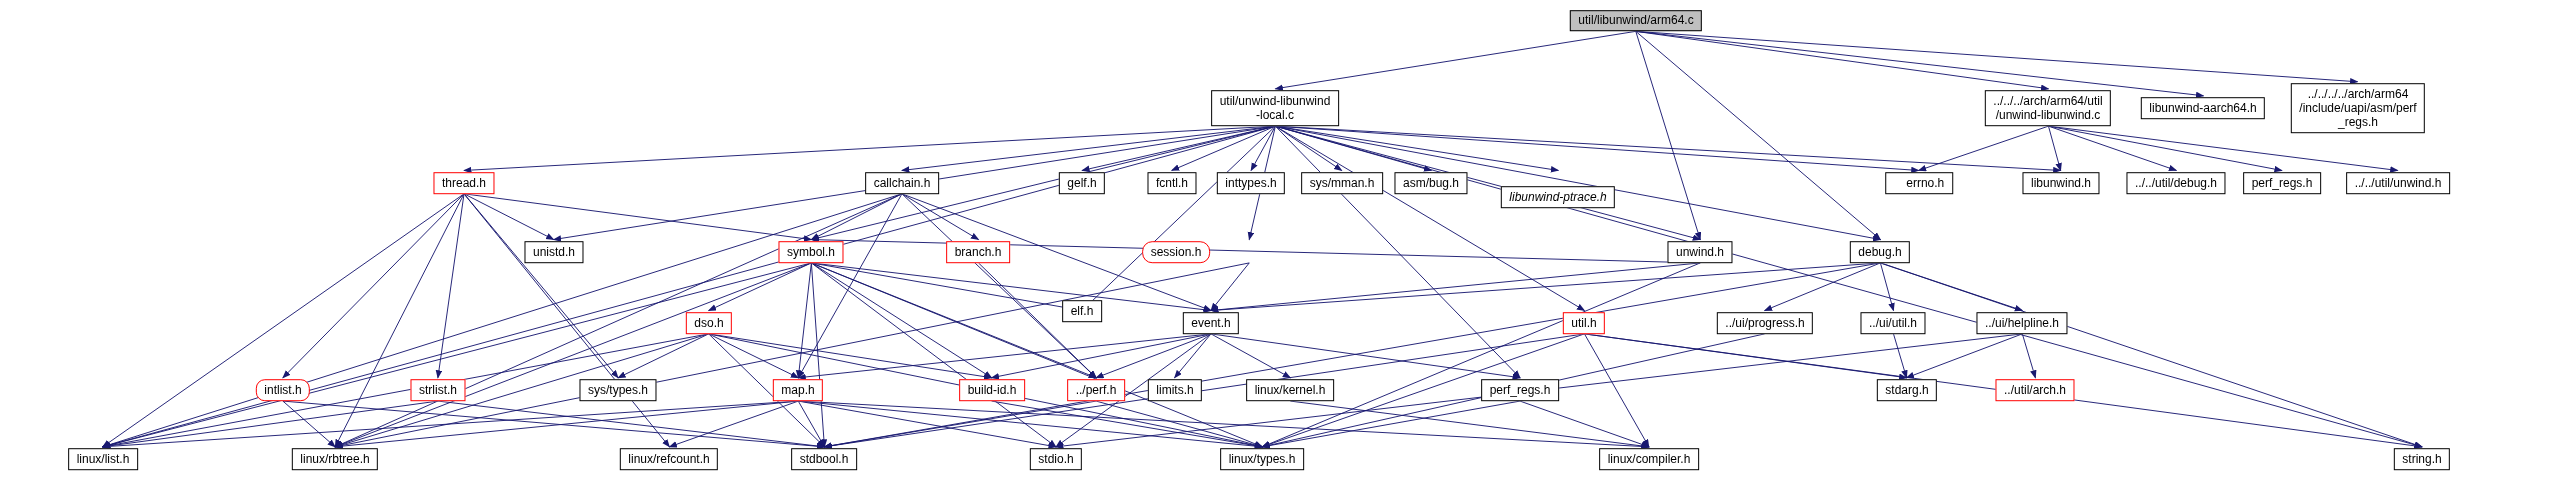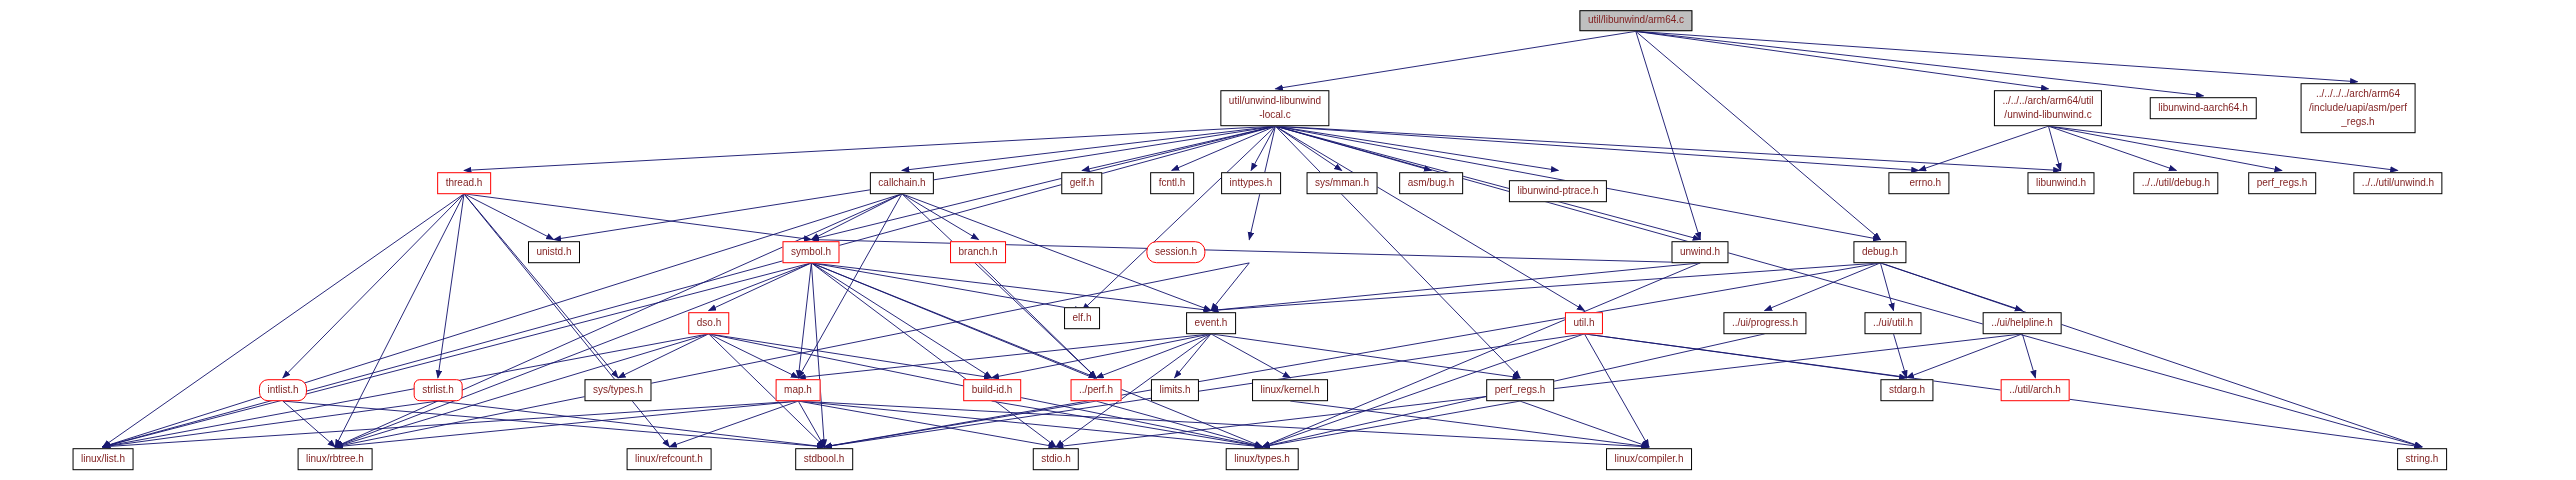--- a/index.html
+++ b/index.html
@@ -21,23 +21,23 @@
     width: 2576px;
     height: 481px;
     pointer-events: none;
   }
   .node {
     position: absolute;
     transform: translate(-50%, -50%);
     background: #ffffff;
     border: 0.9px solid #000000;
     padding: 2.8px 7.5px;
-    font-size: 10px;
+    font-size: 12px;
     line-height: 14px;
-    color: #7f1d1d;
+    color: #000000;
     text-align: center;
     white-space: pre-line;
     cursor: pointer;
     z-index: 2;
   }
   .node.truncated { border-color: #ff0000; }
   .node.root { background: #bfbfbf; }
 </style>
 </head>
 <body>
@@ -170,41 +170,41 @@
     <div class="node" style="left: 2358px; top: 108px;">../../../../arch/arm64
 /include/uapi/asm/perf
 _regs.h</div>
     <div class="node truncated" style="left: 464px; top: 183px; text-align: center;">thread.h</div>
     <div class="node" style="left: 902px; top: 183px;">callchain.h</div>
     <div class="node" style="left: 1082px; top: 183px;">gelf.h</div>
     <div class="node" style="left: 1172px; top: 183px;">fcntl.h</div>
     <div class="node" style="left: 1251px; top: 183px;">inttypes.h</div>
     <div class="node" style="left: 1342px; top: 183px;">sys/mman.h</div>
     <div class="node" style="left: 1431px; top: 183px;">asm/bug.h</div>
-    <div class="node" style="left: 1558px; top: 191px;">libunwind-ptrace.h</div>
+    <div class="node" style="left: 1558px; top: 197px; font-style: italic;">libunwind-ptrace.h</div>
     <div class="node" style="left: 1919px; top: 183px; padding-left: 20px;">errno.h</div>
     <div class="node" style="left: 2061px; top: 183px;">libunwind.h</div>
     <div class="node" style="left: 2176px; top: 183px;">../../util/debug.h</div>
     <div class="node" style="left: 2282px; top: 183px;">perf_regs.h</div>
     <div class="node" style="left: 2398px; top: 183px;">../../util/unwind.h</div>
     <div class="node" style="left: 554px; top: 252px;">unistd.h</div>
     <div class="node truncated" style="left: 811px; top: 252px;">symbol.h</div>
     <div class="node truncated" style="left: 978px; top: 252px;">branch.h</div>
     <div class="node truncated" style="left: 1176px; top: 252px; border-radius: 10px;">session.h</div>
     <div class="node" style="left: 1700px; top: 252px;">unwind.h</div>
     <div class="node" style="left: 1880px; top: 252px;">debug.h</div>
     <div class="node truncated" style="left: 709px; top: 323px;">dso.h</div>
-    <div class="node" style="left: 1082px; top: 318px;">elf.h</div>
+    <div class="node" style="left: 1082px; top: 311px;">elf.h</div>
     <div class="node" style="left: 1211px; top: 323px;">event.h</div>
     <div class="node truncated" style="left: 1584px; top: 323px;">util.h</div>
     <div class="node" style="left: 1765px; top: 323px;">../ui/progress.h</div>
     <div class="node" style="left: 1893px; top: 323px;">../ui/util.h</div>
     <div class="node" style="left: 2022px; top: 323px;">../ui/helpline.h</div>
     <div class="node truncated" style="left: 283px; top: 390px; border-radius: 9px;">intlist.h</div>
-    <div class="node truncated" style="left: 438px; top: 390px; border-radius: 6px;">strlist.h</div>
+    <div class="node truncated" style="left: 438px; top: 390px;">strlist.h</div>
     <div class="node" style="left: 618px; top: 390px;">sys/types.h</div>
     <div class="node truncated" style="left: 798px; top: 390px;">map.h</div>
     <div class="node truncated" style="left: 992px; top: 390px;">build-id.h</div>
     <div class="node truncated" style="left: 1096px; top: 390px;">../perf.h</div>
     <div class="node" style="left: 1175px; top: 390px;">limits.h</div>
     <div class="node" style="left: 1290px; top: 390px;">linux/kernel.h</div>
     <div class="node" style="left: 1520px; top: 390px;">perf_regs.h</div>
     <div class="node" style="left: 1907px; top: 390px;">stdarg.h</div>
     <div class="node truncated" style="left: 2035px; top: 390px;">../util/arch.h</div>
     <div class="node" style="left: 103px; top: 459px;">linux/list.h</div>

